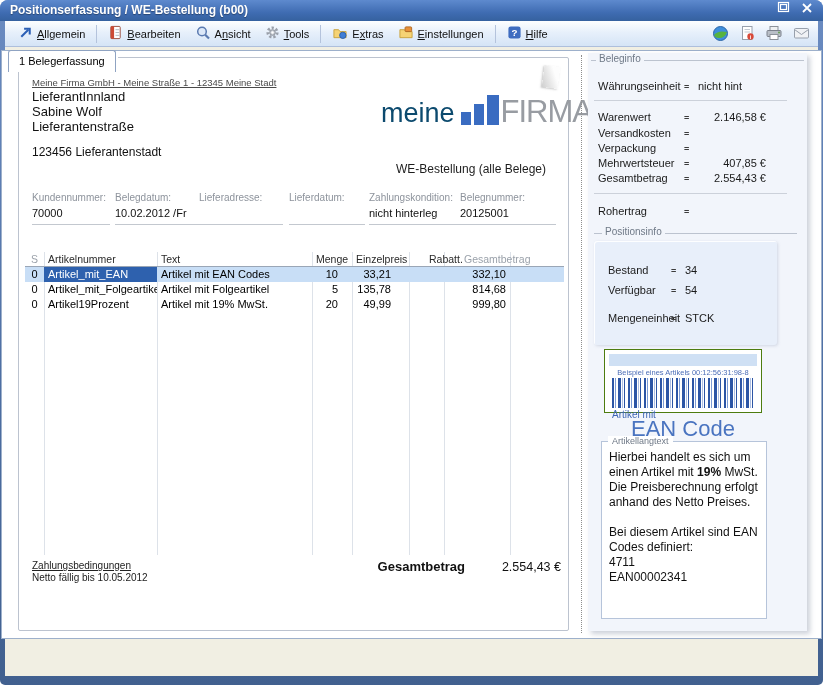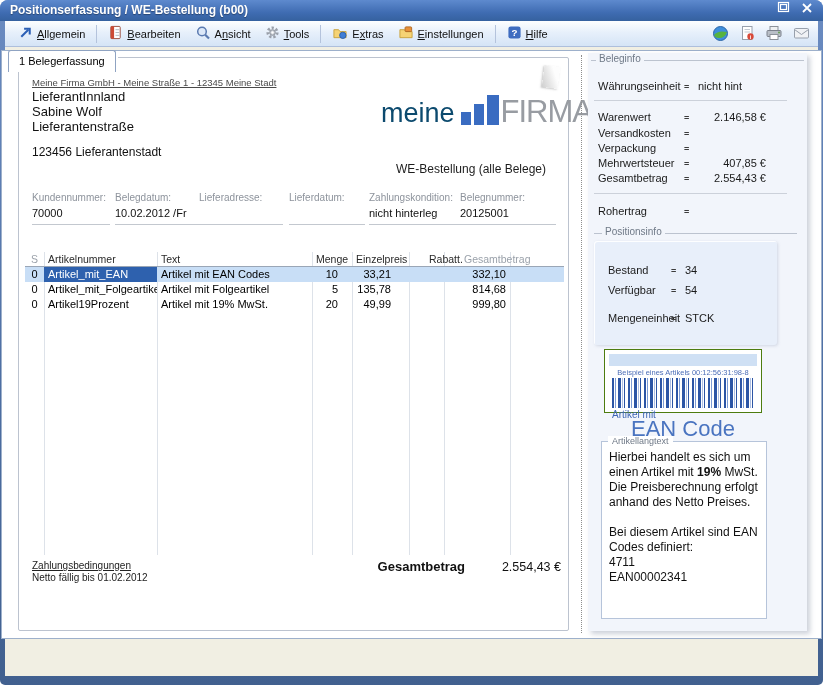--- a/index.html
+++ b/index.html
@@ -335,21 +335,21 @@
           <div class="c-art">Artikel19Prozent</div>
           <div class="c-text">Artikel mit 19% MwSt.</div>
           <div class="c-menge">20</div>
           <div class="c-einzel">49,99</div>
           <div class="c-rabatt"></div>
           <div class="c-gesamt">999,80</div>
         </div>
       </div>
 
       <div id="terms-link">Zahlungsbedingungen</div>
-      <div id="terms-text">Netto fällig bis 01.02.2012</div>
+      <div id="terms-text">Netto fällig bis 10.05.2012</div>
       <div id="total-label">Gesamtbetrag</div>
       <div id="total-value">2.554,43 €</div>
     </div>
 
     <div id="v-sep"></div>
 
     <div id="panel">
       <div class="panel-line" style="top:7px"></div>
       <span class="panel-legend" style="left:8px;top:0">Beleginfo</span>
 

